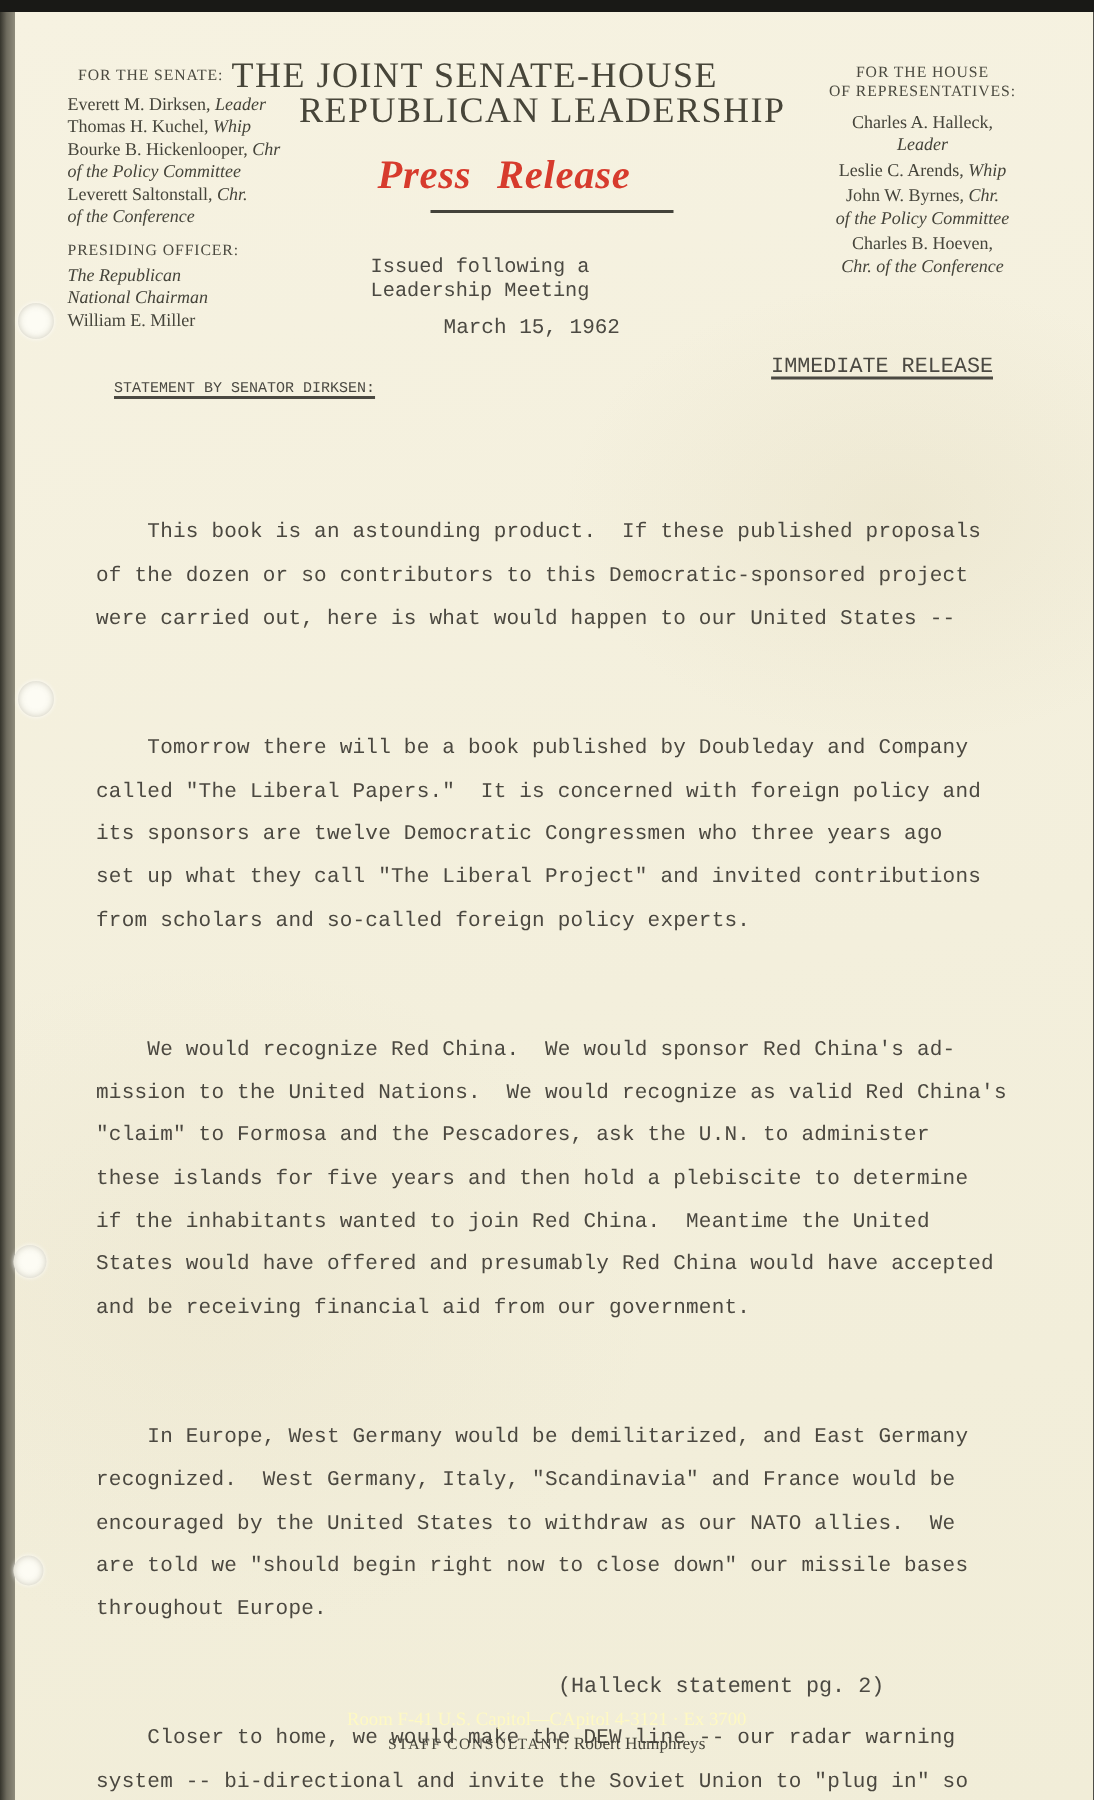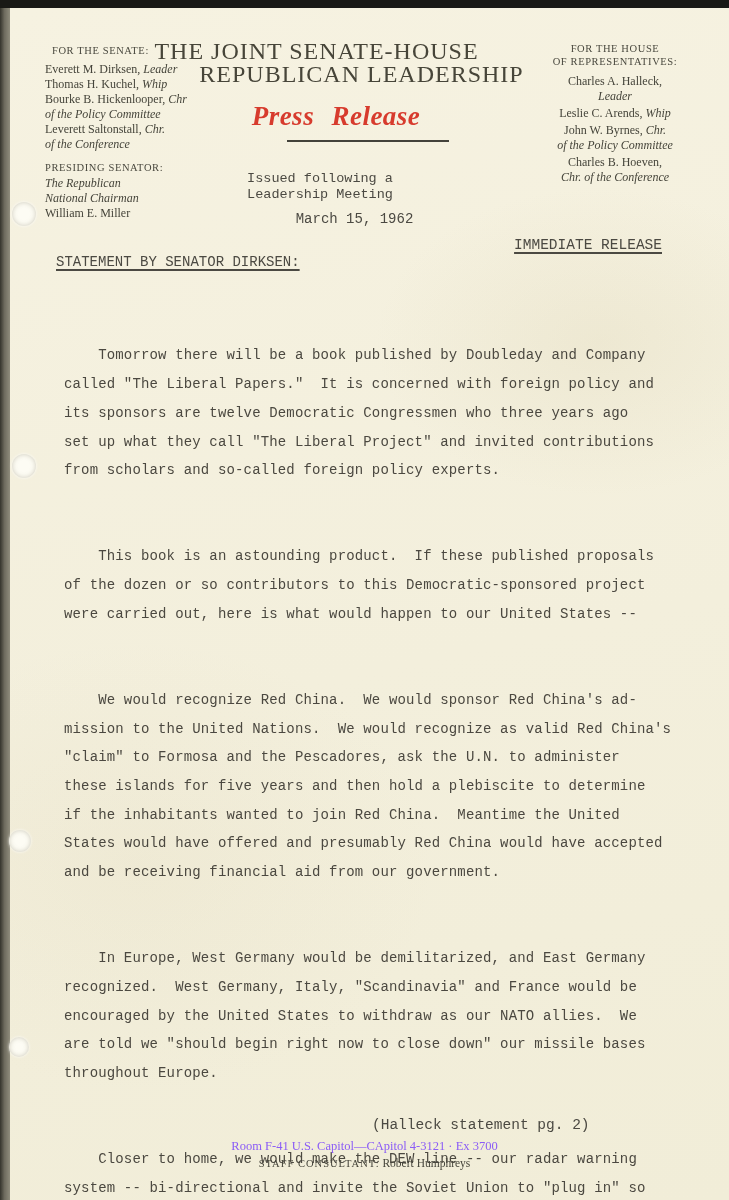--- a/index.html
+++ b/index.html
@@ -70,39 +70,39 @@
   .release-date {
     position: absolute; left: 0; top: 211px; width: 709px; text-align: center;
     font-size: 14px; color: #4b4942;
   }
   .immediate-release {
     position: absolute; right: 67px; top: 237px;
     font-size: 14.5px; color: #4b4942;
     text-decoration: underline; text-underline-offset: 3px; text-decoration-thickness: 1.5px;
   }
   .statement-heading {
-    position: absolute; left: 56px; top: 254px;
-    font-size: 14px; color: #4b4942;
+    position: absolute; left: 76px; top: 254px;
+    font-size: 10px; color: #4b4942;
     text-decoration: underline; text-underline-offset: 3px; text-decoration-thickness: 1.5px;
   }
   
   .statement-body {
     position: absolute; left: 64px; top: 284px; width: 620px;
     font-size: 14px; line-height: 28.7px; letter-spacing: 0.15px;
     color: #4b4840; white-space: pre;
   }
   .statement-body p { margin: 0; }
   
   .halleck-note {
     position: absolute; left: 372px; top: 1117px;
     font-size: 14.5px; color: #4b4942;
   }
   .footer-address {
     position: absolute; left: 0; top: 1139px; width: 729px; text-align: center;
-    font-size: 12.5px; color: #8b5cf6;
+    font-size: 12.5px; color: #fef9c3;
   }
   .footer-staff {
     position: absolute; left: 0; top: 1157px; width: 729px; text-align: center;
     font-size: 11.5px; color: #45443a;
   }
   .footer-staff .label { font-size: 10.5px; letter-spacing: 1px; }
 </style>
 </head>
 <body>
 
@@ -127,21 +127,21 @@
   <div class="member">
     <span>Bourke B. Hickenlooper,</span>
     <em>Chr</em>
     <em class="block">of the Policy Committee</em>
   </div>
   <div class="member">
     <span>Leverett Saltonstall,</span>
     <em>Chr.</em>
     <em class="block">of the Conference</em>
   </div>
-  <div class="col-heading presiding-heading">PRESIDING SENATOR:</div>
+  <div class="col-heading presiding-heading">PRESIDING OFFICER:</div>
   <div class="member">
     <em class="block">The Republican
 National Chairman</em>
   </div>
   <div class="member">William E. Miller</div>
 </div>
 
 <div class="house-col">
   <div class="col-heading">FOR THE HOUSE
 OF REPRESENTATIVES:</div>
@@ -168,28 +168,28 @@
 <div class="org-title l2">REPUBLICAN LEADERSHIP</div>
 <div class="press-release">Press Release</div>
 <div class="press-underline"></div>
 <div class="issued-note mono">Issued following a
 Leadership Meeting</div>
 <div class="release-date mono">March 15, 1962</div>
 <div class="immediate-release mono">IMMEDIATE RELEASE</div>
 <div class="statement-heading mono">STATEMENT BY SENATOR DIRKSEN:</div>
 
 <div class="statement-body mono">
+  <p>    This book is an astounding product.  If these published proposals
+of the dozen or so contributors to this Democratic-sponsored project
+were carried out, here is what would happen to our United States --</p>
   <p>    Tomorrow there will be a book published by Doubleday and Company
 called "The Liberal Papers."  It is concerned with foreign policy and
 its sponsors are twelve Democratic Congressmen who three years ago
 set up what they call "The Liberal Project" and invited contributions
 from scholars and so-called foreign policy experts.</p>
-  <p>    This book is an astounding product.  If these published proposals
-of the dozen or so contributors to this Democratic-sponsored project
-were carried out, here is what would happen to our United States --</p>
   <p>    We would recognize Red China.  We would sponsor Red China's ad-
 mission to the United Nations.  We would recognize as valid Red China's
 "claim" to Formosa and the Pescadores, ask the U.N. to administer
 these islands for five years and then hold a plebiscite to determine
 if the inhabitants wanted to join Red China.  Meantime the United
 States would have offered and presumably Red China would have accepted
 and be receiving financial aid from our government.</p>
   <p>    In Europe, West Germany would be demilitarized, and East Germany
 recognized.  West Germany, Italy, "Scandinavia" and France would be
 encouraged by the United States to withdraw as our NATO allies.  We

